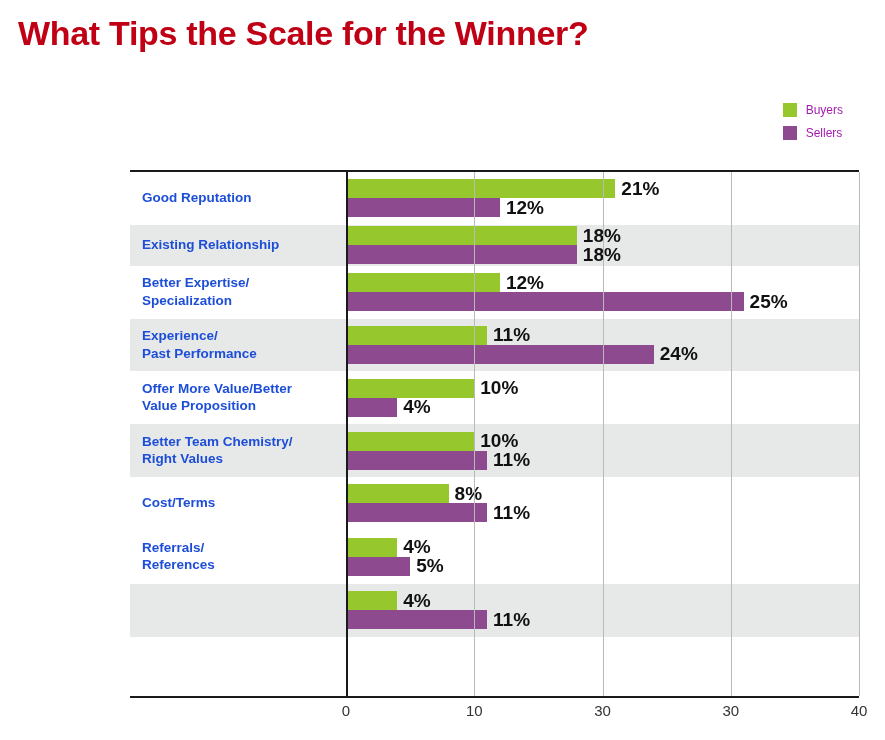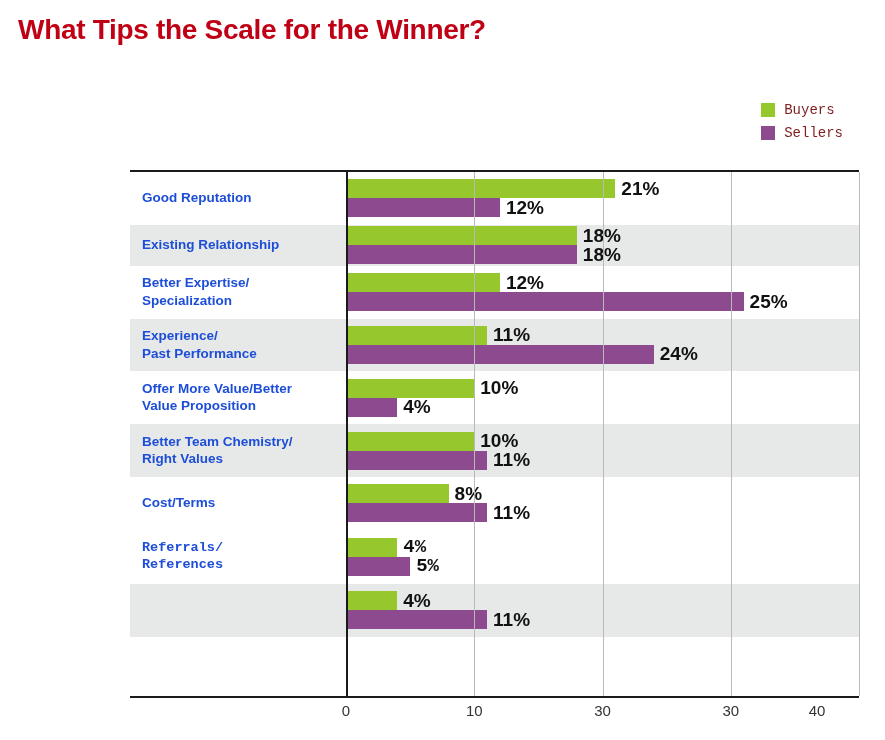--- a/index.html
+++ b/index.html
@@ -13,21 +13,21 @@
     font-family: "Liberation Sans", sans-serif;
     overflow: hidden;
     position: relative;
   }
 
   
   #chart-title {
     position: absolute;
     left: 18px;
     top: 14px;
-    font-size: 28px;
+    font-size: 34px;
     font-weight: bold;
     color: #c00014;
     letter-spacing: -0.3px;
     white-space: nowrap;
   }
 
   
   #legend {
     position: absolute;
     right: 42px;
@@ -40,24 +40,23 @@
     display: flex;
     align-items: center;
     gap: 9px;
   }
   .legend-swatch {
     width: 14px;
     height: 14px;
     flex: 0 0 auto;
   }
   .legend-label {
-    font-size: 14px;
-    color: #7f1d1d;
+    font-size: 12px;
+    color: #a21caf;
     line-height: 1;
-    font-family: Liberation Mono, monospace;
   }
 
   
   #plot-frame {
     position: absolute;
     left: 130px;
     top: 170px;
     width: 729px;
     height: 528px;
     border-top: 2px solid #1a1a1a;
@@ -286,21 +285,21 @@
               <div class="bar" style="width: 102.6px; background: rgb(150, 200, 45);"></div>
               <span class="bar-value" style="left: 108.6px;">8%</span>
             </div>
             <div class="bar-line">
               <div class="bar" style="width: 141.075px; background: rgb(142, 74, 142);"></div>
               <span class="bar-value" style="left: 147.075px;">11%</span>
             </div>
           </div>
         </div>
       </div>
-      <div class="chart-row" style="height: 54px; font-family: Liberation Mono, monospace;">
+      <div class="chart-row" style="height: 54px;">
         <div class="row-label">Referrals/
 References</div>
         <div class="bars-wrap">
           <div class="bar-group">
             <div class="bar-line">
               <div class="bar" style="width: 51.3px; background: rgb(150, 200, 45);"></div>
               <span class="bar-value" style="left: 57.3px;">4%</span>
             </div>
             <div class="bar-line">
               <div class="bar" style="width: 64.125px; background: rgb(142, 74, 142);"></div>
@@ -331,14 +330,14 @@
       <div class="gridline" style="left: 600.75px;"></div>
       <div class="gridline" style="left: 729px;"></div>
     </div>
 </div>
 
 <div id="x-axis">
     <div class="x-tick-label" style="left: 216px;">0</div>
     <div class="x-tick-label" style="left: 344.25px;">10</div>
     <div class="x-tick-label" style="left: 472.5px;">30</div>
     <div class="x-tick-label" style="left: 600.75px;">30</div>
-    <div class="x-tick-label" style="left: 687px;">40</div>
+    <div class="x-tick-label" style="left: 729px;">40</div>
   </div>
 
 </body></html>

